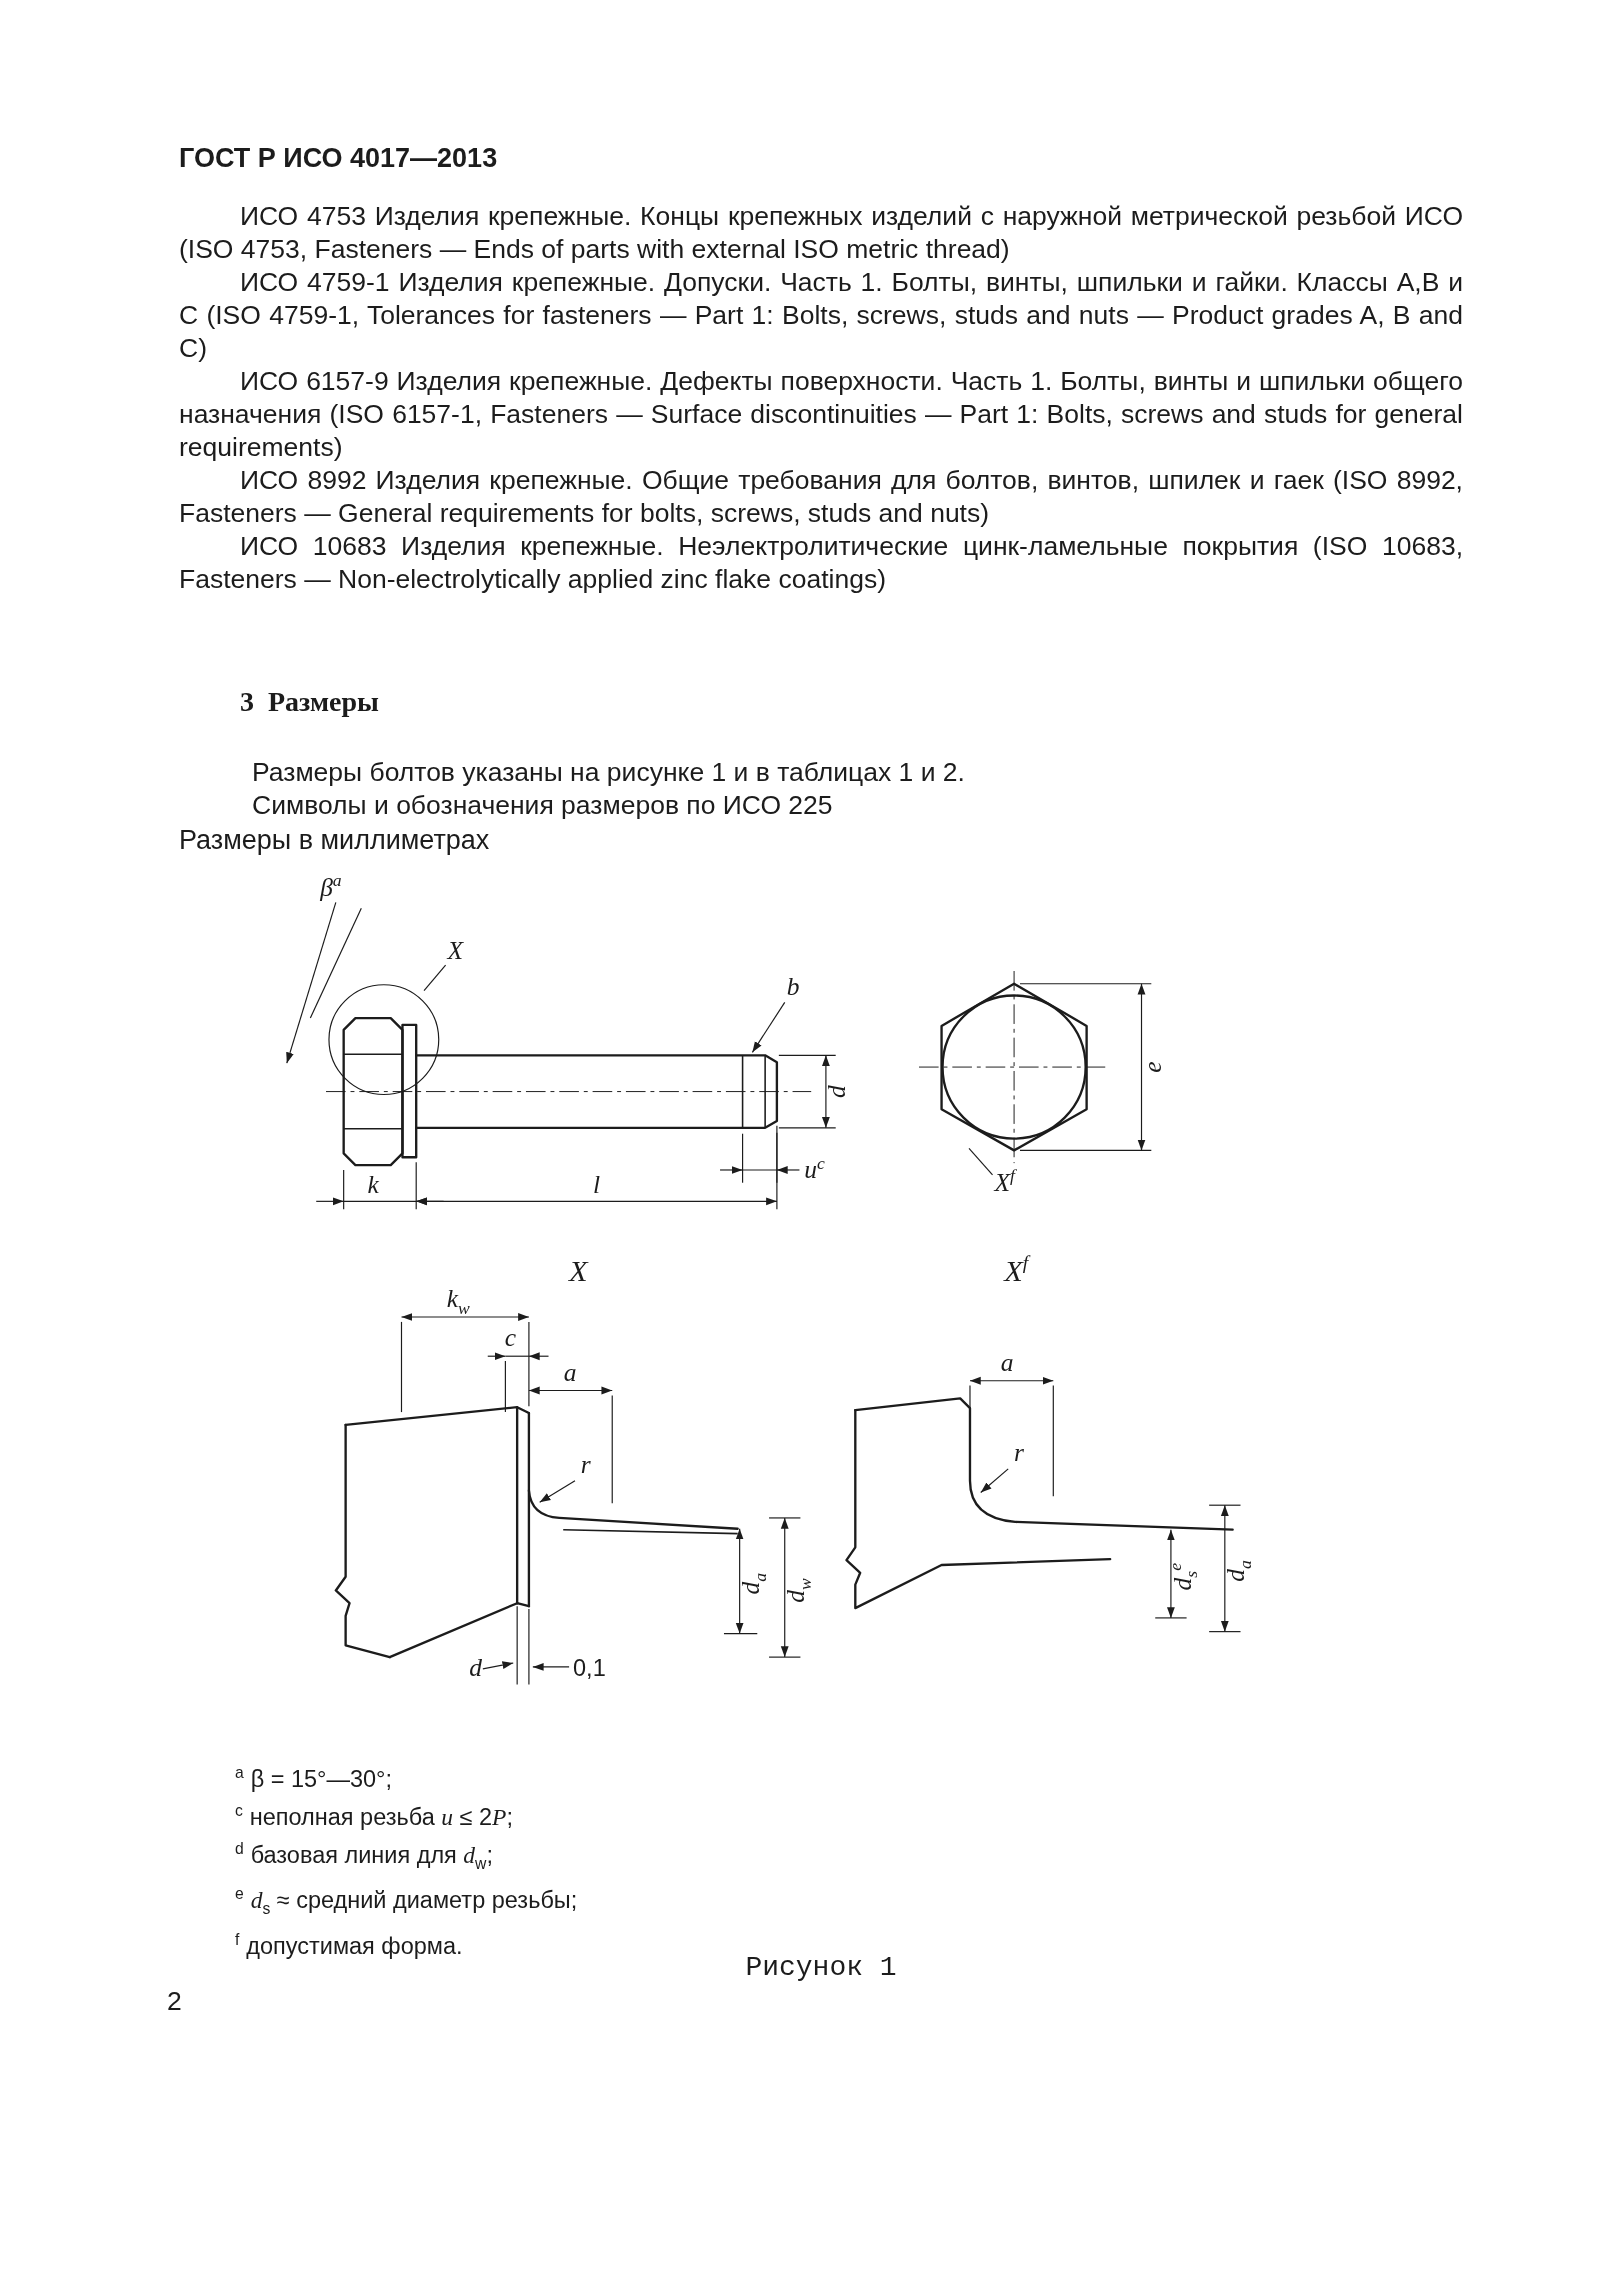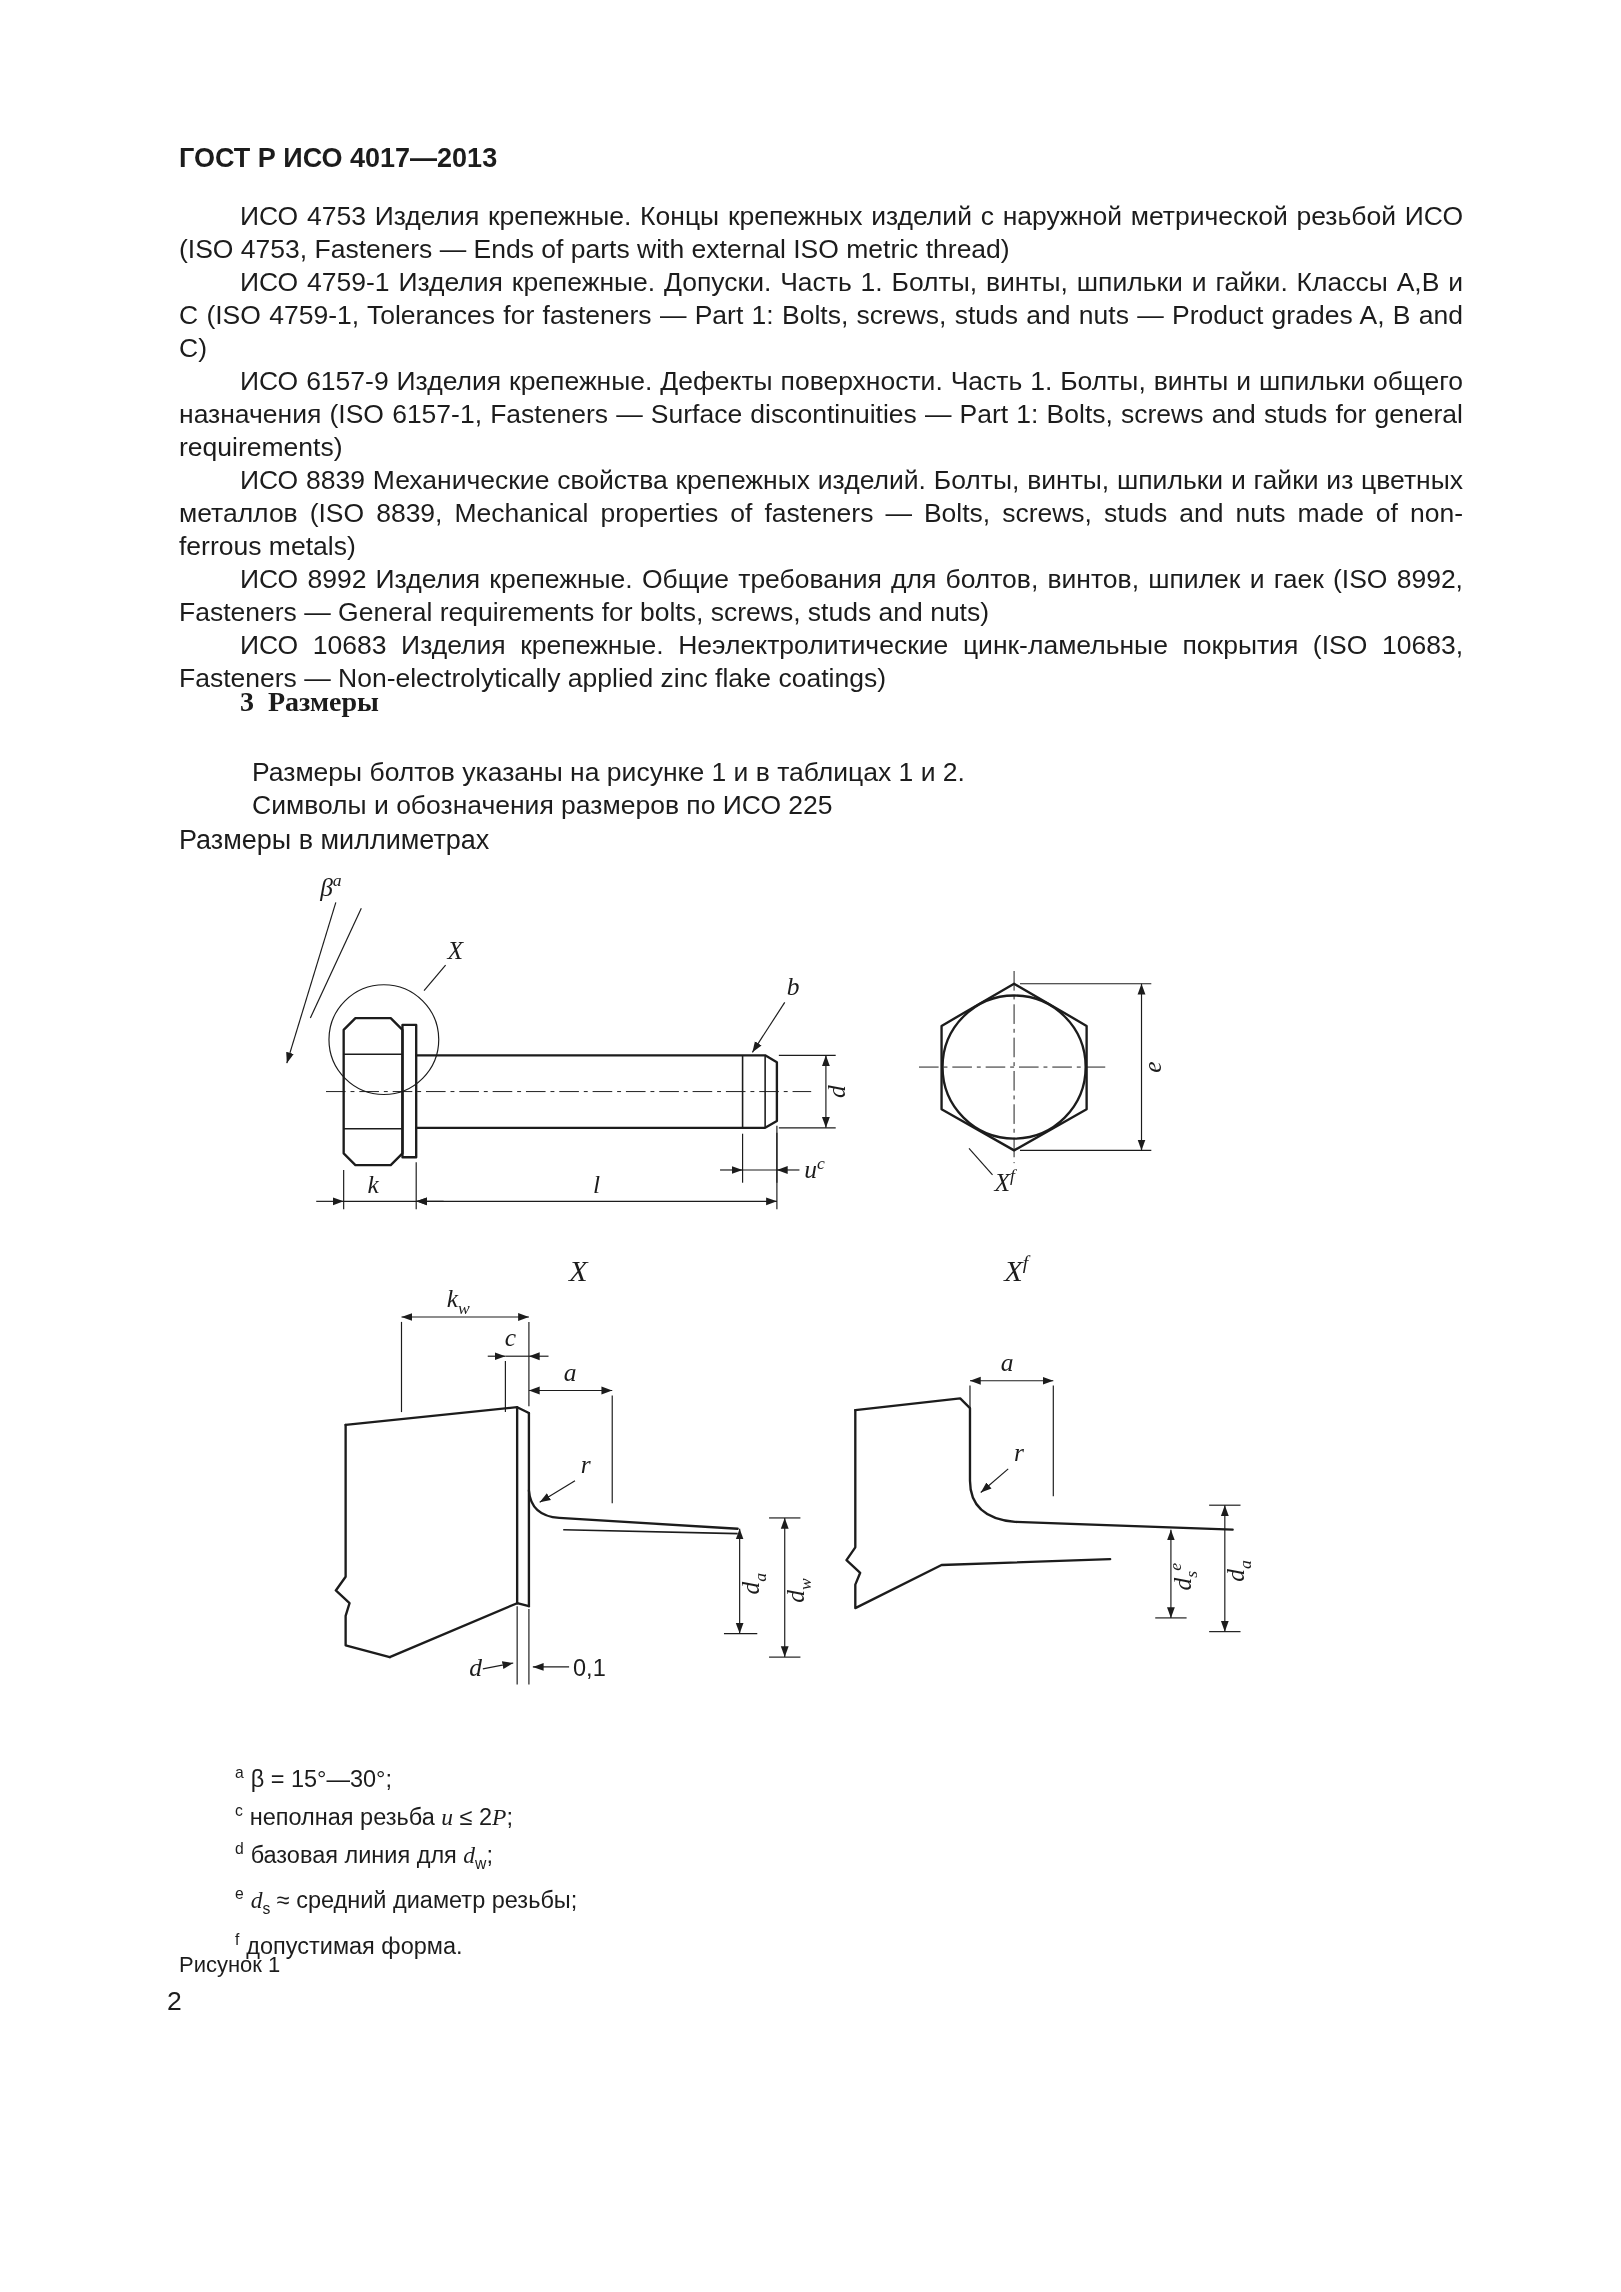--- a/index.html
+++ b/index.html
@@ -19,21 +19,21 @@
   .bodyline { left:179px; width:1284px; font-size:26.5px; text-indent:61px; margin:12px; }
   .line1 { top:745px; }
   .line2 { top:778px; }
   .units { left:179px; top:825px; width:1284px; text-align:left; font-size:27px; }
   .figure { left:179px; top:861px; }
   .footnotes { left:235px; top:1743px; width:1245px; font-size:23.5px; line-height:31px;margin-top:14px; }
   .footnote { white-space:nowrap; }
   .footnote sup.fn-marker { font-size:15.7px; margin-right:6.9px; }
   .footnote .it { font-style:italic; font-family:"Liberation Serif", serif; }
   .footnote sub, .footnote sup { font-size:15.7px; }
-  .caption { left:179px; top:1952px; width:1284px; text-align:left; font-size:22px; }
+  .caption { left:179px; top:1952px; width:1284px; text-align:center; font-size:28px;font-family:Liberation Mono, monospace; }
   .pagenum { left:167px; top:1986px; font-size:26.5px; }
 
   
   svg text { fill:#1c1c1c; font-size:26px; font-family:"Liberation Sans", sans-serif; }
   .svgit { font-style:italic; font-family:"Liberation Serif", serif; }
   .big { font-size:31px; }
   .small { font-size:18px; }
   .outline { stroke:#1c1c1c; stroke-width:2.4; fill:none; stroke-linejoin:round; stroke-linecap:round; }
   .mid { stroke:#1c1c1c; stroke-width:1.6; fill:none; }
   .thin { stroke:#1c1c1c; stroke-width:1.2; fill:none; }
@@ -43,21 +43,20 @@
 <body>
 
 <div class="page">
 
   <div class="abs header">ГОСТ Р ИСО 4017—2013</div>
 
   <div class="abs paragraphs">
     <p>ИСО 4753 Изделия крепежные. Концы крепежных изделий с наружной метрической резьбой ИСО (ISO 4753, Fasteners — Ends of parts with external ISO metric thread)</p>
     <p>ИСО 4759-1 Изделия крепежные. Допуски. Часть 1. Болты, винты, шпильки и гайки. Классы А,В и С (ISO 4759-1, Tolerances for fasteners — Part 1: Bolts, screws, studs and nuts — Product grades A, B and C)</p>
     <p>ИСО 6157-9 Изделия крепежные. Дефекты поверхности. Часть 1. Болты, винты и шпильки общего назначения (ISO 6157-1, Fasteners — Surface discontinuities — Part 1: Bolts, screws and studs for general requirements)</p>
-    <p>ИСО 8839 Механические свойства крепежных изделий. Болты, винты, шпильки и гайки из цветных металлов (ISO 8839, Mechanical properties of fasteners — Bolts, screws, studs and nuts made of non-ferrous metals)</p>
     <p>ИСО 8992 Изделия крепежные. Общие требования для болтов, винтов, шпилек и гаек (ISO 8992, Fasteners — General requirements for bolts, screws, studs and nuts)</p>
     <p>ИСО 10683 Изделия крепежные. Неэлектролитические цинк-ламельные покрытия (ISO 10683, Fasteners — Non-electrolytically applied zinc flake coatings)</p>
   </div>
 
   <div class="abs section-title">3&nbsp;&nbsp;Размеры</div>
   <p class="abs bodyline line1">Размеры болтов указаны на рисунке 1 и в таблицах 1 и 2.</p>
   <p class="abs bodyline line2">Символы и обозначения размеров по ИСО 225</p>
   <div class="abs units">Размеры в миллиметрах</div>
 
   <svg class="abs figure" width="1284" height="863" viewBox="0 0 1310 880">

